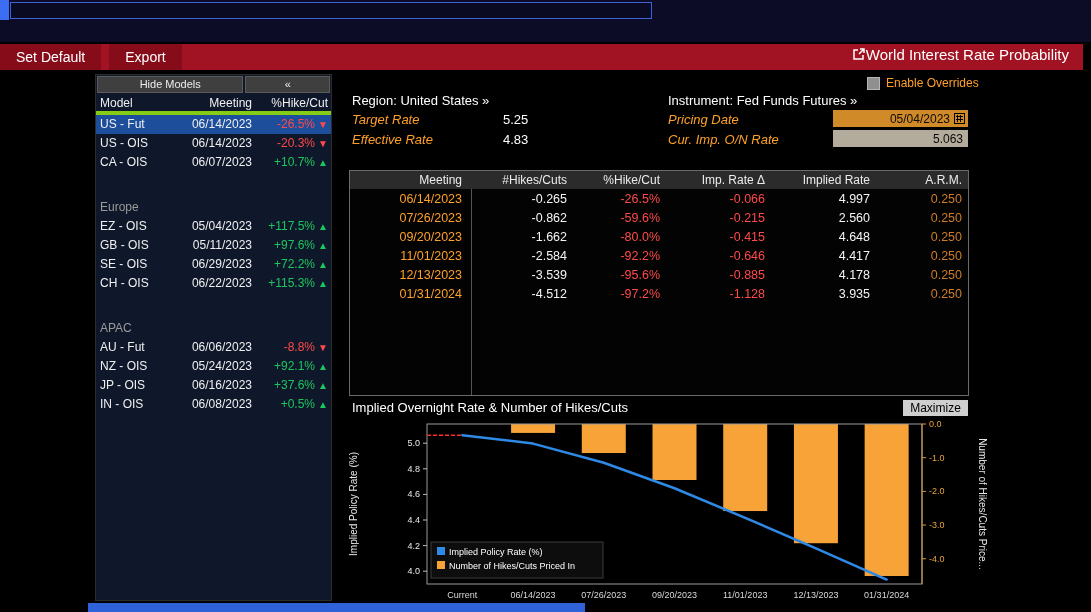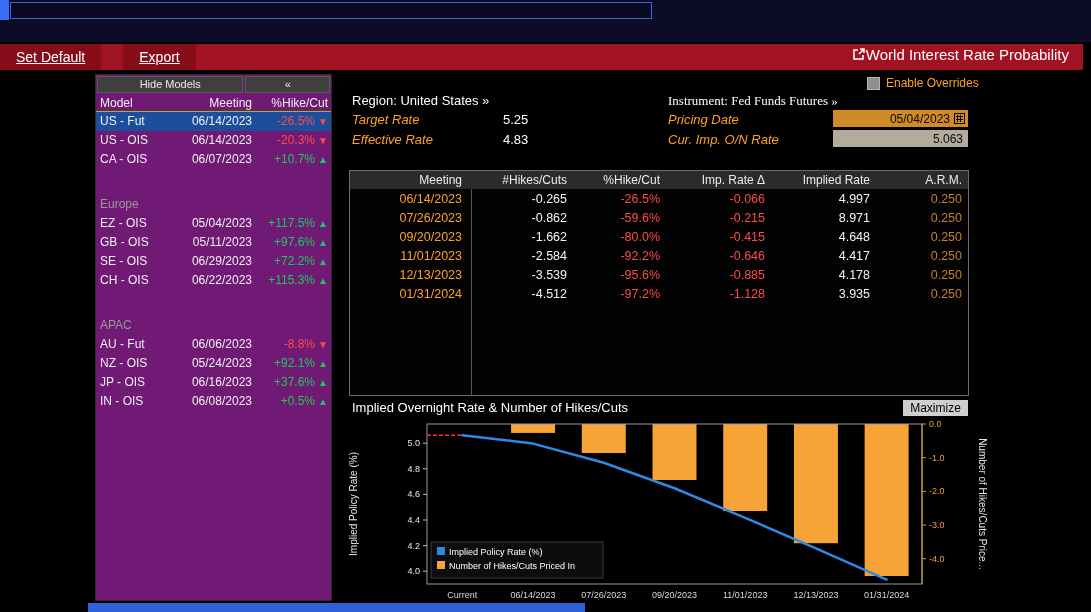--- a/index.html
+++ b/index.html
@@ -4,37 +4,37 @@
 <style>
   html,body{margin:0;padding:0;background:#000;}
   .screen{position:relative;width:1091px;height:612px;background:#000;overflow:hidden;
           font-family:"Liberation Sans",sans-serif;-webkit-font-smoothing:antialiased;}
   
   .cmdbar{position:absolute;left:0;top:0;width:1091px;height:42px;background:#0c0c26;}
   .cmd-cursor{position:absolute;left:0;top:0;width:9px;height:20px;background:#3b6ef5;}
   .cmd-input{position:absolute;left:10px;top:2px;width:640px;height:15px;border:1px solid #4062d8;background:#0a0a22;}
   
   .redbar{position:absolute;left:0;top:44px;width:1083px;height:26px;background:#a11222;display:flex;align-items:center;}
-  .red-btn{height:26px;padding:0 16px;background:#870c1a;color:#fff;font-size:14px;border:none;margin-right:22px;
-           font-family:"Liberation Sans",sans-serif;cursor:pointer;text-decoration:underline;}
+  .red-btn{height:26px;padding:0 16px;background:#870c1a;color:#fff;font-size:14px;border:none;margin-right:8px;
+           font-family:"Liberation Sans",sans-serif;cursor:pointer;}
   .red-title{position:absolute;right:14px;top:0;height:20px;display:flex;align-items:center;gap:0;color:#fff;font-size:15px;}
   
   .overrides{position:absolute;left:833px;top:76px;display:flex;align-items:center;gap:6px;padding-left:34px;}
   .checkbox{width:11px;height:11px;background:#8f8f8f;border:1px solid #b5b5b5;}
   .overrides .lbl{color:#ffa028;font-size:12px;}
   
-  .sidebar{position:absolute;left:95px;top:74px;width:237px;height:527px;background:#701a75;
+  .sidebar{position:absolute;left:95px;top:74px;width:237px;height:527px;background:#0f172a;
            border:1px solid #2c2c2c;box-sizing:border-box;}
   .sb-buttons{display:flex;height:17px;gap:2px;padding:1px;}
   .sb-btn{background:#3f3f3f;color:#ececec;font-size:11px;text-align:center;line-height:14px;
           border:1px solid #5a5a5a;box-sizing:border-box;cursor:pointer;}
   .sb-btn.models{flex:1.75;}
   .sb-btn.collapse{flex:1;}
   .sb-header{display:grid;grid-template-columns:66px 86px 1fr;height:17px;align-items:center;
-             color:#f0f0f0;font-size:12px;padding:0 3px 0 4px;border-bottom:1px solid #84cc16;}
+             color:#f0f0f0;font-size:12px;padding:0 3px 0 4px;border-bottom:4px solid #84cc16;}
   .sb-header .r{text-align:right;}
   .group-label{color:#9a9a9a;font-size:12px;height:19px;line-height:19px;padding-left:4px;}
   .group-gap{height:26px;}
   .model-row{display:grid;grid-template-columns:66px 86px 1fr 13px;height:19px;line-height:19px;
              font-size:12px;padding:0 3px 0 4px;color:#f0f0f0;cursor:pointer;}
   .model-row.selected{background:#1d4e9b;}
   .mr-date,.mr-val,.mr-arrow{text-align:right;}
   .mr-val.down{color:#ff4a4a;} .mr-val.up{color:#1dc75f;}
   .mr-arrow{font-size:10px;}
   .mr-arrow.down{color:#ff4a4a;} .mr-arrow.up{color:#1dc75f;}
@@ -179,21 +179,21 @@
           <span class="mr-val up">+0.5%</span>
           <span class="mr-arrow up">▲</span>
         </div>
       </div>
   </div>
 
   <div class="region-line" style="left:352px;top:93px;">
     <span>Region:</span>
     <span>United States »</span>
   </div>
-  <div class="instrument-line" style="left:668px;top:93px;font-family:Liberation Serif, serif;">
+  <div class="instrument-line" style="left:668px;top:93px;">
     <span>Instrument:</span>
     <span>Fed Funds Futures »</span>
   </div>
 
   <span class="flabel" style="left:352px;top:112px;">Target Rate</span>
   <span class="fvalue" style="left:503px;top:112px;">5.25</span>
   <span class="flabel" style="left:352px;top:132px;">Effective Rate</span>
   <span class="fvalue" style="left:503px;top:132px;">4.83</span>
 
   <span class="flabel" style="left:668px;top:112px;">Pricing Date</span>
@@ -222,21 +222,21 @@
           <span class="tcell c2">-26.5%</span>
           <span class="tcell c3">-0.066</span>
           <span class="tcell c4">4.997</span>
           <span class="tcell c5">0.250</span>
         </div>
         <div class="trow">
           <span class="tcell c0">07/26/2023</span>
           <span class="tcell c1">-0.862</span>
           <span class="tcell c2">-59.6%</span>
           <span class="tcell c3">-0.215</span>
-          <span class="tcell c4">8.971</span>
+          <span class="tcell c4">2.560</span>
           <span class="tcell c5">0.250</span>
         </div>
         <div class="trow">
           <span class="tcell c0">09/20/2023</span>
           <span class="tcell c1">-1.662</span>
           <span class="tcell c2">-80.0%</span>
           <span class="tcell c3">-0.415</span>
           <span class="tcell c4">4.648</span>
           <span class="tcell c5">0.250</span>
         </div>

